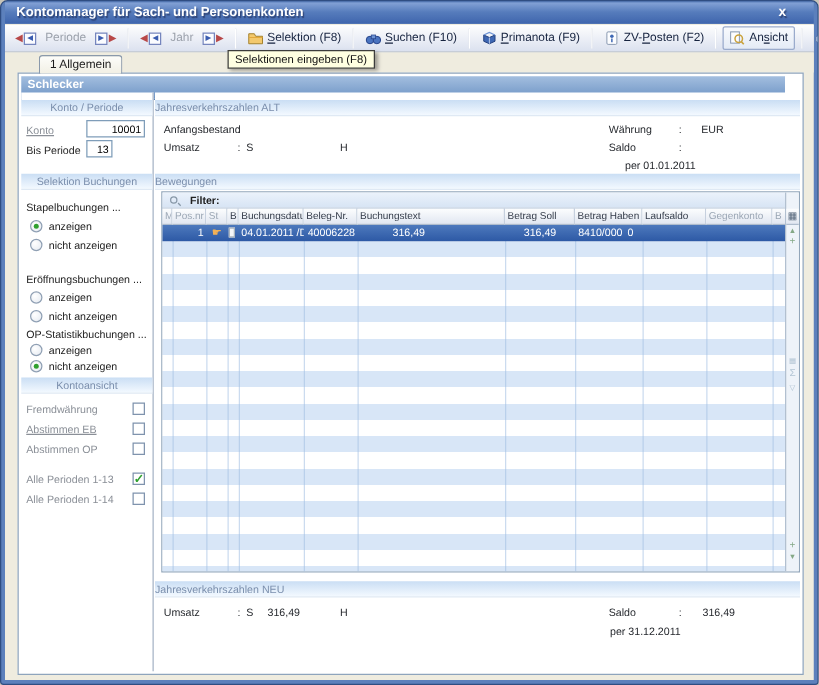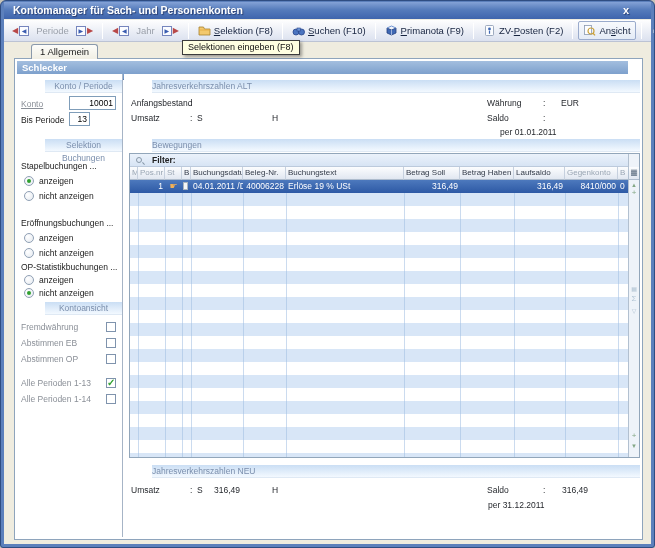--- a/index.html
+++ b/index.html
@@ -33,21 +33,21 @@
   .tab{position:absolute;left:27px;top:2px;height:15px;padding:0 8px;background:linear-gradient(#fdfdfa,#f1efe4);
     border:1px solid #8a99ab;border-bottom:none;border-radius:3px 3px 0 0;font-size:9.5px;line-height:14px;color:#1c1c1c;z-index:5;}
   
   .panel{position:absolute;left:13px;right:11px;top:57px;bottom:7px;background:#fff;border:1px solid #8ea4bc;z-index:1;}
   .schlecker{position:absolute;left:2px;right:14px;top:2px;height:19px;
     background:linear-gradient(180deg,#a3bedf,#6f95c5);border-bottom:1px solid #5d82b2;
     color:#fff;font-weight:bold;font-size:9.5px;line-height:13px;padding-left:5px;}
   .left-col{position:absolute;left:2px;top:15px;bottom:2px;width:106px;border-right:1px solid #a6b4c6;background:#fff;}
   .right-col{position:absolute;left:109px;right:2px;top:15px;bottom:2px;background:#fff;}
   .sec-head{position:absolute;left:0;right:0;height:13px;background:linear-gradient(180deg,#cadef4,#f3f9ff);
-    border-bottom:1px solid #dfe9f4;color:#7a8eac;font-size:8.5px;line-height:13px;margin-left:28px;}
+    border-bottom:1px solid #dfe9f4;color:#7a8eac;font-size:8.5px;line-height:13px;}
   .sec-head.center{text-align:center;}
   .sec-head.pad{padding-left:0;}
   .lbl{position:absolute;font-size:8.5px;color:#222;white-space:nowrap;}
   .lbl.gray{color:#8a8f97;}
   .fld{position:absolute;height:14px;border:1px solid #7f9db9;background:#fff;font-size:8.5px;text-align:right;padding:0 2px;font-family:"Liberation Sans",sans-serif;}
   .radio{position:absolute;width:10px;height:10px;border-radius:50%;border:1px solid #90a0b4;background:radial-gradient(circle at 35% 35%,#fff,#e4e9f0);}
   .radio.on::after{content:"";position:absolute;left:2px;top:2px;width:4px;height:4px;border-radius:50%;background:#2fa02f;}
   .check{position:absolute;width:10px;height:10px;border:1px solid #7f93ad;background:#fff;}
   .check.on::after{content:"\2713";position:absolute;left:0px;top:-2px;color:#2fa02f;font-size:10px;font-weight:bold;}
   
@@ -231,21 +231,21 @@
       <span class="lbl" style="left:4px;top:188px;">OP-Statistikbuchungen ...</span>
       <span class="radio" style="left:7px;top:201px;"></span>
       <span class="lbl" style="left:22px;top:201px;">anzeigen</span>
       <span class="radio on" style="left:7px;top:214px;"></span>
       <span class="lbl" style="left:22px;top:214px;">nicht anzeigen</span>
 
       <div class="sec-head center" style="top:228px;">Kontoansicht</div>
 
       <span class="lbl gray" style="left:4px;top:248px;">Fremdwährung</span>
       <span class="check" style="left:89px;top:248px;"></span>
-      <span class="lbl gray" style="left:4px;top:264px;">Abstimmen EB</span>
+      <span class="lbl gray" style="left:4px;top:264px;text-decoration:underline;">Abstimmen EB</span>
       <span class="check" style="left:89px;top:264px;"></span>
       <span class="lbl gray" style="left:4px;top:280px;">Abstimmen OP</span>
       <span class="check" style="left:89px;top:280px;"></span>
       <span class="lbl gray" style="left:4px;top:304px;">Alle Perioden 1-13</span>
       <span class="check on" style="left:89px;top:304px;"></span>
       <span class="lbl gray" style="left:4px;top:320px;">Alle Perioden 1-14</span>
       <span class="check" style="left:89px;top:320px;"></span>
     </div>
 
     <div class="right-col">
@@ -306,21 +306,20 @@
             <div class="colsep" style="left:488px;"></div>
             <div class="sel-row">
               <div class="c-m"></div>
               <div class="c-pos tr">1</div>
               <div class="c-st hand">☛</div>
               <div class="c-b">
                   <div class="note-ico"></div>
                 </div>
               <div class="c-dat" style="padding-left:2px;">04.01.2011 /Di</div>
               <div class="c-bel tr">40006228</div>
-              <div class="c-txt" style="padding-left:2px;">Erlöse 19 % USt</div>
               <div class="c-soll tr">316,49</div>
               <div class="c-hab tr"></div>
               <div class="c-lauf tr">316,49</div>
               <div class="c-geg tr">8410/000</div>
               <div class="c-b2" style="padding-left:2px;">0</div>
             </div>
           </div>
         </div>
         <div class="grid-strip">
           <div class="corner-cell">▦</div>

